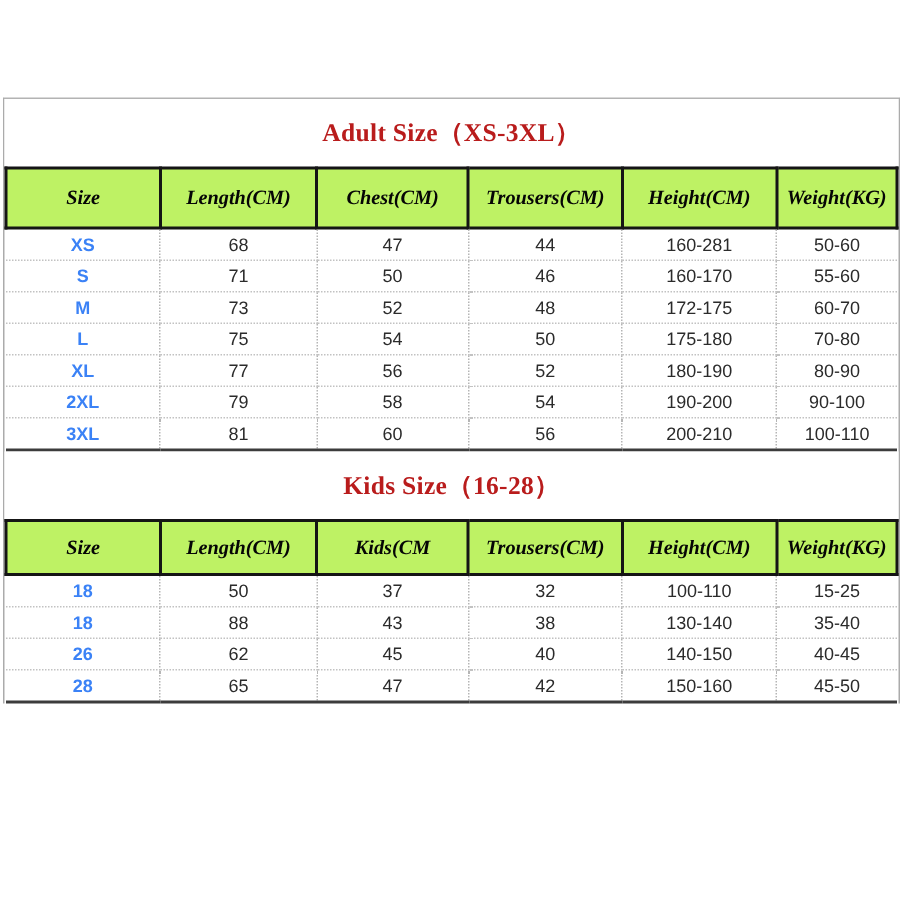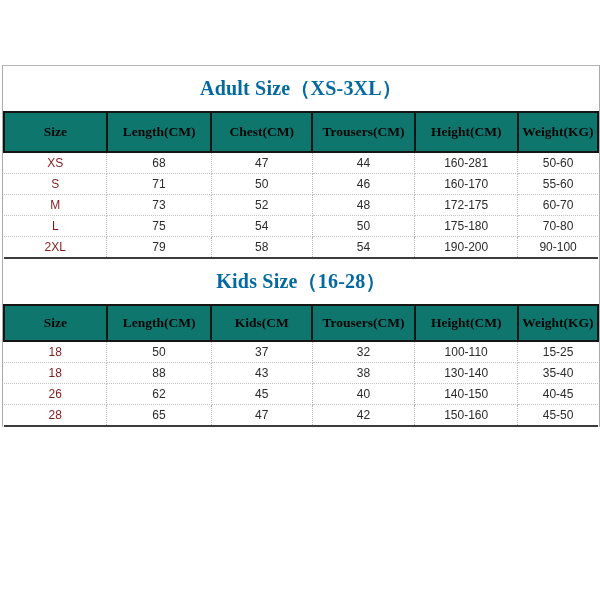--- a/index.html
+++ b/index.html
@@ -22,39 +22,40 @@
     border-top: 1px solid #b3b3b3;
     border-left: 1px solid #ababab;
     border-right: 1px solid #ababab;
   }
   .section-title {
     height: 45px;
     line-height: 45px;
     text-align: center;
     font-family: "Liberation Serif", serif;
     font-weight: bold;
-    font-size: 20px;
-    color: #0369a1;
+    font-size: 17px;
+    color: #b91c1c;
     letter-spacing: 0.2px;
     background: #ffffff;
   }
   table.size-table {
     width: 100%;
     border-collapse: collapse;
     table-layout: fixed;
   }
   table.size-table th {
-    background: #0f766e;
+    background: #bef264;
     border: 2px solid #151515;
     font-family: "Liberation Serif", serif;
     font-weight: bold;
     font-size: 13.5px;
     color: #050505;
     text-align: center;
     padding: 0;
+    font-style: italic;
   }
   table.adult th { height: 38px; }
   table.kids  th { height: 34px; }
   table.size-table th:nth-child(1),
   table.size-table td:nth-child(1) { width: 17%; }
   table.size-table th:nth-child(2),
   table.size-table td:nth-child(2) { width: 17.2%; }
   table.size-table th:nth-child(3),
   table.size-table td:nth-child(3) { width: 16.7%; }
   table.size-table th:nth-child(4),
@@ -66,22 +67,22 @@
     text-align: center;
     vertical-align: middle;
     font-size: 12px;
     color: #2b2b2b;
     border-right: 1px dotted #b5b5b5;
     border-bottom: 1px dotted #c2c2c2;
     padding: 0;
   }
   table.size-table td:last-child { border-right: none; }
   table.size-table td:first-child {
-    font-weight: normal;
-    color: #7f1d1d;
+    font-weight: bold;
+    color: #3b82f6;
   }
   table.size-table tbody tr:last-child td {
     border-bottom: 2px solid #3c3c3c;
   }
 </style>
 </head>
 <body>
 
 <div class="size-chart">
 
@@ -125,27 +126,43 @@
         </tr>
         <tr>
           <td>L</td>
           <td>75</td>
           <td>54</td>
           <td>50</td>
           <td>175-180</td>
           <td>70-80</td>
         </tr>
         <tr>
+          <td>XL</td>
+          <td>77</td>
+          <td>56</td>
+          <td>52</td>
+          <td>180-190</td>
+          <td>80-90</td>
+        </tr>
+        <tr>
           <td>2XL</td>
           <td>79</td>
           <td>58</td>
           <td>54</td>
           <td>190-200</td>
           <td>90-100</td>
         </tr>
+        <tr>
+          <td>3XL</td>
+          <td>81</td>
+          <td>60</td>
+          <td>56</td>
+          <td>200-210</td>
+          <td>100-110</td>
+        </tr>
       </tbody>
     </table>
 
   <div class="section-title">Kids Size（16-28）</div>
 
   <table class="size-table kids">
       <thead>
         <tr>
           <th>Size</th>
           <th>Length(CM)</th>

